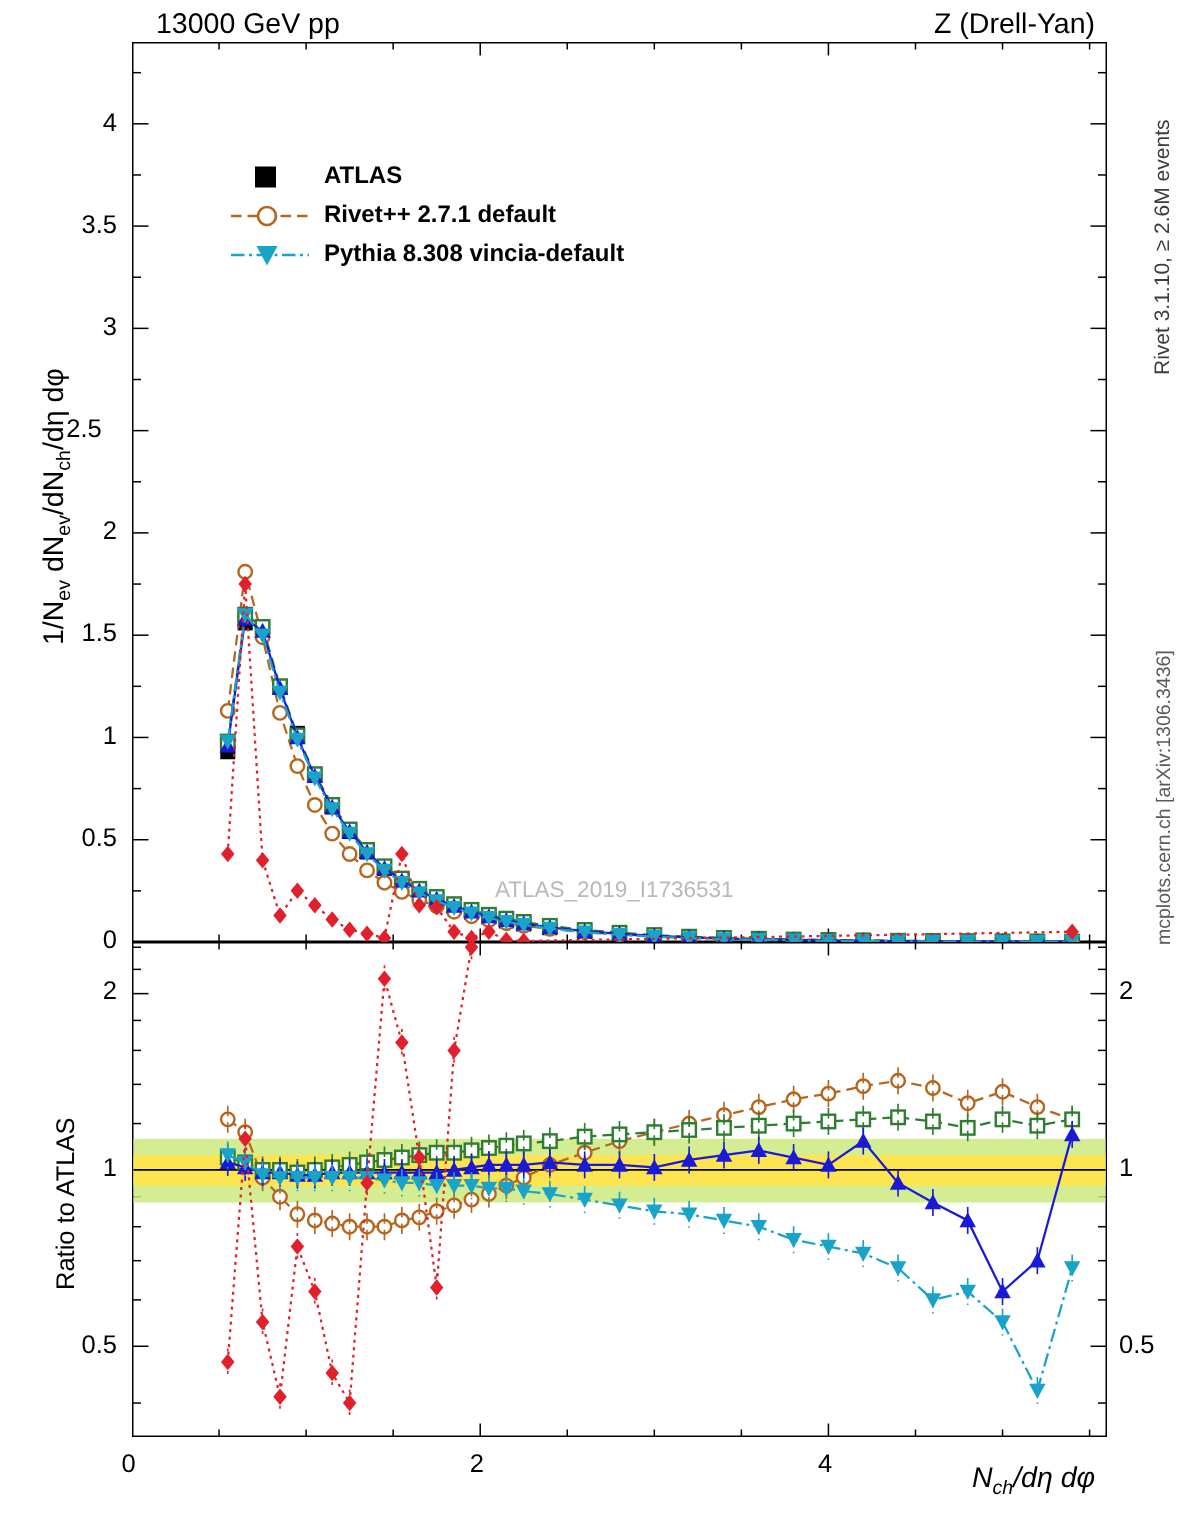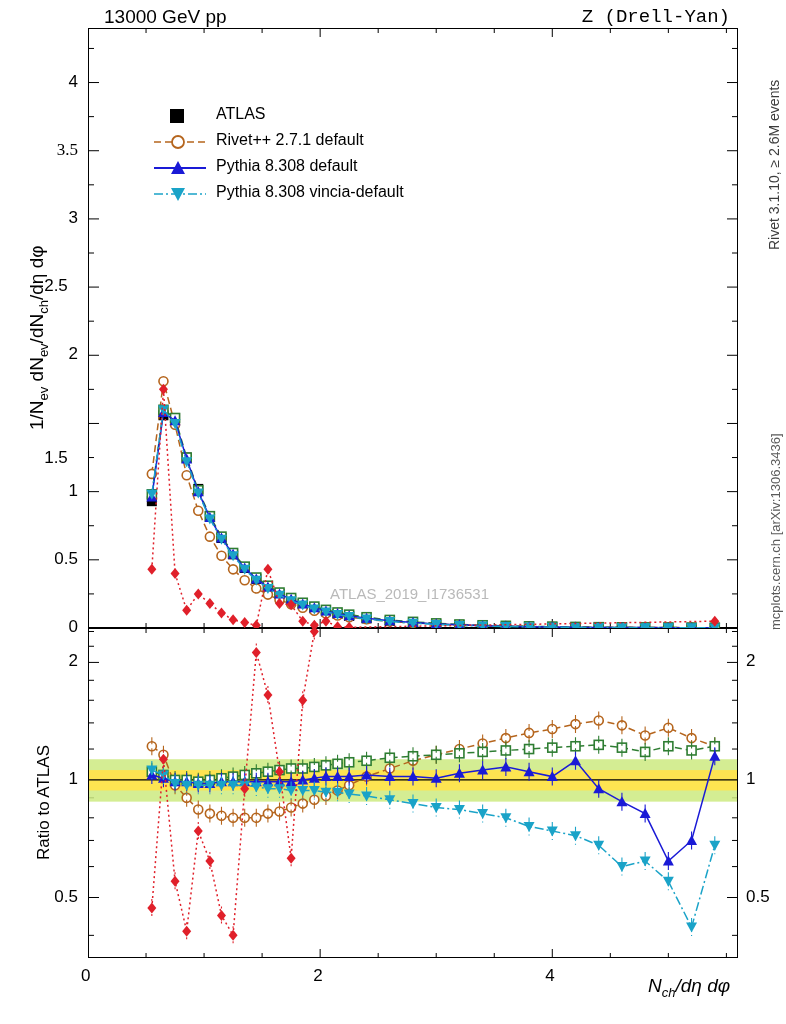--- a/index.html
+++ b/index.html
@@ -4,40 +4,40 @@
 <style>
   html,body{margin:0;padding:0;background:#fff;}
   body{width:786px;height:1024px;font-family:"Liberation Sans",sans-serif;color:#000;}
   #root{position:relative;width:786px;height:1024px;overflow:hidden;}
 
   .abs{position:absolute;}
 
   
   .hdr{font-size:19px;top:6px;}
   .hdr-left{left:104px;}
-  .hdr-right{right:56px;font-family:Liberation Mono, monospace;}
+  .hdr-right{right:56px;}
 
   
   .rot{position:absolute;transform-origin:0 0;transform:rotate(-90deg);white-space:nowrap;color:#5a5a5a;font-size:13px;}
   .rot-dark{color:#3c3c3c;font-size:14px;}
 
   
   .frame{position:absolute;border:1px solid #000;box-sizing:border-box;background:#fff;}
   #mainFrame{left:88px;top:28px;width:650px;height:600px;}
   #ratioFrame{left:88px;top:628px;width:650px;height:330px;}
 
   
   .tick{position:absolute;font-size:17px;color:#000;}
   .axis-title{position:absolute;font-size:19px;}
 
   svg{position:absolute;left:0;top:0;overflow:visible;}
 
   
   #legend{position:absolute;left:152px;top:105px;font-size:16px;}
-  #legend .row{height:26px;display:flex;align-items:flex-start;}
+  #legend .row{height:26px;display:flex;align-items:center;font-weight:bold;}
   #legend .mk{width:56px;height:22px;position:relative;margin-right:8px;}
   #legend .lbl{white-space:nowrap;}
 
   #title-main{position:absolute;left:222px;top:58px;font-size:19px;white-space:nowrap;}
   #title-main .sub{font-size:17px;}
 
   #watermark{position:absolute;left:330px;top:585px;font-size:15px;color:#b9b9b9;}
 
   .ylabel-main{position:absolute;transform-origin:0 0;transform:rotate(-90deg);font-size:19px;white-space:nowrap;}
   .ylabel-ratio{position:absolute;transform-origin:0 0;transform:rotate(-90deg);font-size:17px;white-space:nowrap;}
@@ -72,29 +72,20 @@
       <span class="lbl">ATLAS</span>
     </div>
     <div class="row">
       <span class="mk">
         <svg width="56" height="22">
           <line x1="2" y1="11" x2="54" y2="11" stroke="#b5651d" stroke-width="1.6" stroke-dasharray="7,4"></line>
           <circle cx="26" cy="11" r="6" fill="#fff" stroke="#b5651d" stroke-width="1.8"></circle>
         </svg>
       </span>
       <span class="lbl">Rivet++ 2.7.1 default</span>
-    </div>
-    <div class="row">
-      <span class="mk">
-        <svg width="56" height="22">
-          <line x1="2" y1="11" x2="54" y2="11" stroke="#1a1ad6" stroke-width="1.8"></line>
-          <polygon points="26,4 33,17 19,17" fill="#1a1ad6"></polygon>
-        </svg>
-      </span>
-      <span class="lbl">Pythia 8.308 default</span>
     </div>
     <div class="row">
       <span class="mk">
         <svg width="56" height="22">
           <line x1="2" y1="11" x2="54" y2="11" stroke="#1aa3c8" stroke-width="1.6" stroke-dasharray="9,3,2,3"></line>
           <polygon points="26,18 33,5 19,5" fill="#1aa3c8"></polygon>
         </svg>
       </span>
       <span class="lbl">Pythia 8.308 vincia-default</span>
     </div>
@@ -739,25 +730,25 @@
     </svg>
 
   <div class="axis-title" style="left:648px; top:975px;font-style:italic;">
     N<sub style="font-size:13px">ch</sub>/dη dφ
   </div>
 
   <div id="ticklayer">
       <div class="tick" style="left: 34px; top: 617px; width: 44px; text-align: right;">0</div>
       <div class="tick" style="left: 34px; top: 548.818px; width: 44px; text-align: right;">0.5</div>
       <div class="tick" style="left: 34px; top: 480.636px; width: 44px; text-align: right;">1</div>
-      <div class="tick" style="left: 34px; top: 412.455px; width: 44px; text-align: center; margin-top: 36px;">1.5</div>
+      <div class="tick" style="left: 34px; top: 412.455px; width: 44px; text-align: right;">1.5</div>
       <div class="tick" style="left: 34px; top: 344.273px; width: 44px; text-align: right;">2</div>
       <div class="tick" style="left: 34px; top: 276.091px; width: 44px; text-align: center;">2.5</div>
       <div class="tick" style="left: 34px; top: 207.909px; width: 44px; text-align: right;">3</div>
-      <div class="tick" style="left: 34px; top: 139.727px; width: 44px; text-align: right; font-family: Liberation Serif, serif;">3.5</div>
+      <div class="tick" style="left: 34px; top: 139.727px; width: 44px; text-align: right;">3.5</div>
       <div class="tick" style="left: 34px; top: 71.5455px; width: 44px; text-align: right;">4</div>
       <div class="tick" style="left: 34px; top: 886.513px; width: 44px; text-align: right;">0.5</div>
       <div class="tick" style="left: 746px; top: 886.513px;">0.5</div>
       <div class="tick" style="left: 34px; top: 768.964px; width: 44px; text-align: right;">1</div>
       <div class="tick" style="left: 746px; top: 768.964px;">1</div>
       <div class="tick" style="left: 34px; top: 651.416px; width: 44px; text-align: right;">2</div>
       <div class="tick" style="left: 746px; top: 651.416px;">2</div>
       <div class="tick" style="left: 81px; top: 966px;">0</div>
       <div class="tick" style="left: 313.143px; top: 966px;">2</div>
       <div class="tick" style="left: 545.286px; top: 966px;">4</div>

